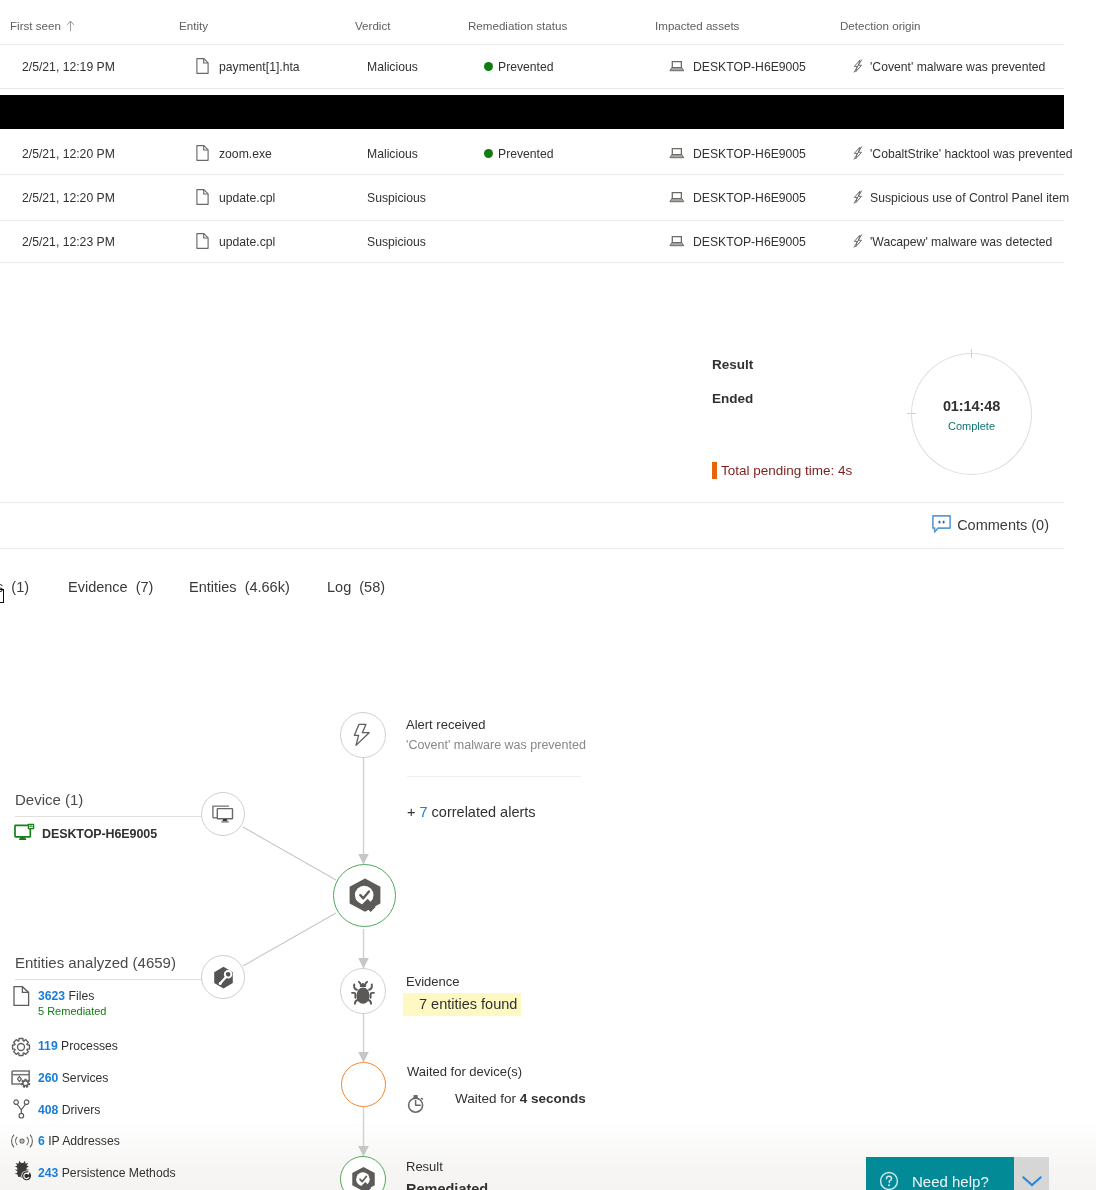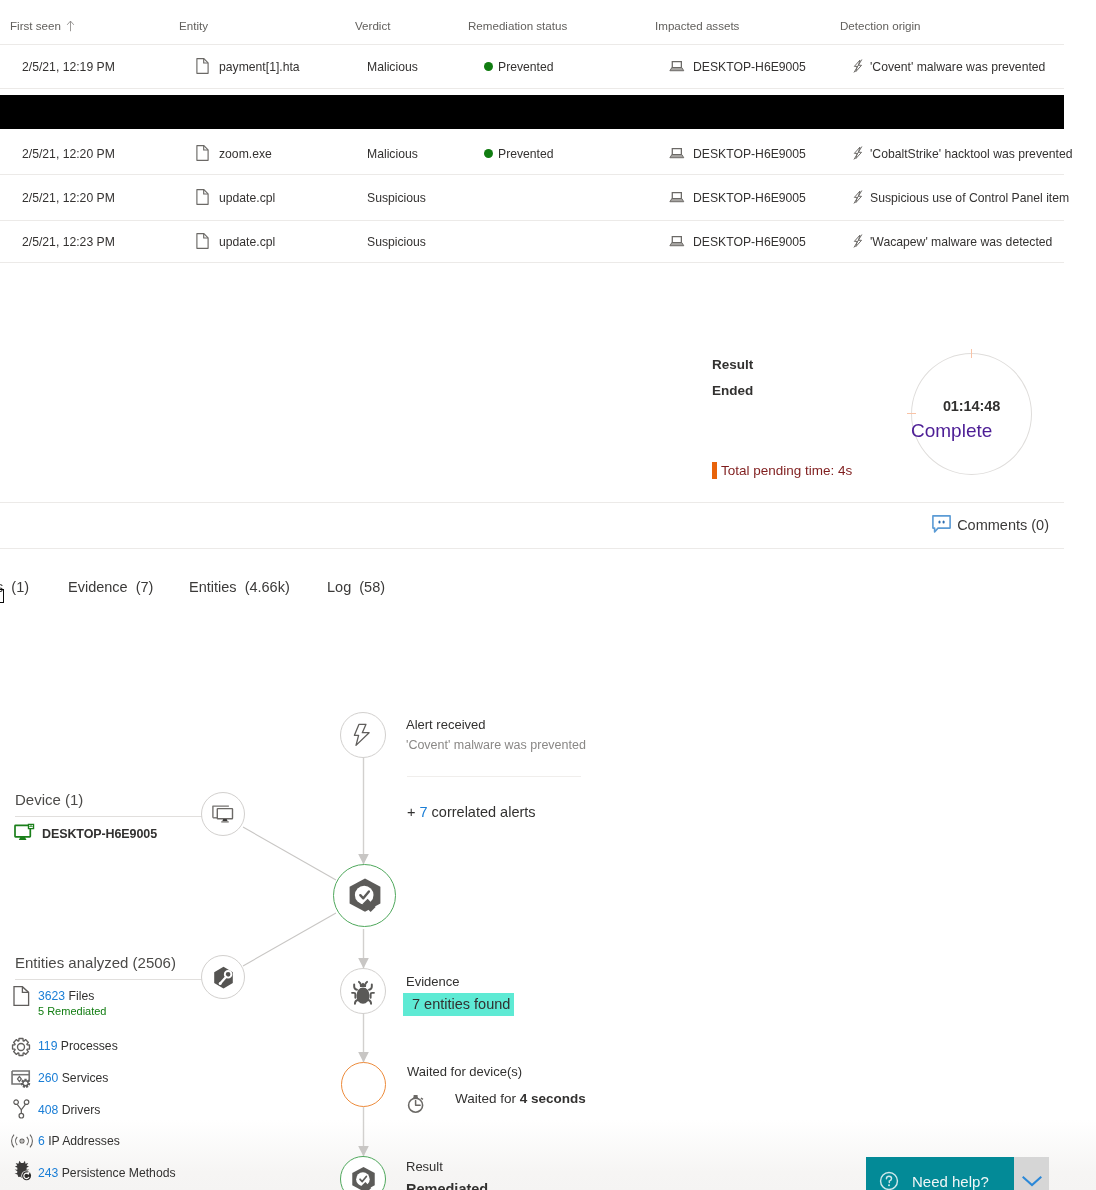--- a/index.html
+++ b/index.html
@@ -31,42 +31,42 @@
 
   
   .summary{position:absolute;left:712px;top:356px;width:352px;}
   .sum-label{font-size:13.5px;font-weight:bold;color:#323130;line-height:18px;}
   .sum-val{font-size:13.5px;color:#4b4a48;line-height:21.5px;}
   .pending{position:absolute;left:712px;top:462px;font-size:13.5px;color:#7f1d1d;line-height:18px;white-space:nowrap;}
   .pending .bar{display:inline-block;width:5px;height:17px;background:#e8630a;vertical-align:-4px;margin-right:4px;}
   .donut{position:absolute;left:911px;top:353px;width:121px;height:122px;}
   .donut .ring{position:absolute;left:0;top:0;width:119px;height:120px;border:1px solid #dfdddb;border-radius:50%;}
   .donut .dtime{position:absolute;left:0;top:45px;width:121px;text-align:center;font-size:14.5px;font-weight:bold;color:#323130;letter-spacing:-0.1px;}
-  .donut .dstat{position:absolute;left:0;top:67px;width:121px;font-size:19px;color:#4c1d95;}
+  .donut .dstat{position:absolute;left:0;top:67px;width:121px;text-align:center;font-size:11px;color:#0f766e;}
   .tick{position:absolute;background:#f9c3a6;}
 
   .hr{position:absolute;left:0;width:1064px;height:1px;background:#eceae8;}
   .comments{position:absolute;right:14px;top:515px;font-size:14.5px;color:#3b3a39;white-space:nowrap;}
 
   
   .tabs{position:absolute;left:0;top:579px;width:1063px;height:40px;}
   .tab{position:absolute;top:0;font-size:14.5px;color:#3b3a39;white-space:nowrap;}
 
   
   .graph{position:absolute;left:0;top:690px;width:1063px;height:500px;}
   .node{position:absolute;border-radius:50%;background:#fff;border:1px solid #d2d0ce;
         box-sizing:border-box;display:flex;align-items:center;justify-content:center;}
   .gtitle{position:absolute;font-size:13px;color:#323130;white-space:nowrap;}
   .gsub{position:absolute;font-size:12.5px;color:#8a8886;white-space:nowrap;}
   .glabel{position:absolute;font-size:14.5px;color:#323130;white-space:nowrap;}
   .ent-row{position:absolute;font-size:12.2px;white-space:nowrap;}
-  .ent-n{color:#1a7ed6;font-weight:normal;}
+  .ent-n{color:#1a7ed6;font-weight:bold;}
   .ent-t{color:#323130;}
   .blue{color:#1a7ed6;}
-  .hl{background:#5eead4;padding:3px 4px 4px 9px;margin-top:32px;}
+  .hl{background:#fef9c3;padding:3px 4px 4px 16px;margin-top:32px;}
 
   
   .bottomfade{position:absolute;left:0;top:1120px;width:1096px;height:70px;
       background:linear-gradient(to bottom, rgba(246,245,244,0) 0%, rgba(246,245,244,1) 75%, rgba(245,244,243,1) 100%);
       pointer-events:none;}
   .needhelp{position:absolute;left:866px;top:1157px;width:148px;height:40px;background:#038a97;
             display:flex;align-items:center;color:#f0f6f7;font-size:15px;padding-top:8px;box-sizing:border-box;}
   .needhelp-chev{position:absolute;left:1014px;top:1157px;width:35px;height:40px;background:#d6d6d6;
             display:flex;align-items:center;justify-content:center;padding-top:8px;box-sizing:border-box;}
 </style>
@@ -176,21 +176,21 @@
             <path d="M9.2 2.1 L3.6 8.4 H6.5 L5.0 13.7 L10.8 7.3 H7.7 Z" fill="none" stroke="#6e6c69" stroke-width="1.0" stroke-linejoin="round"></path>
             <path d="M11.1 1.5 L3.2 14.5" fill="none" stroke="#6e6c69" stroke-width="1.0"></path>
           </svg>
         <div class="cell c-origin" style="top:14px">'Wacapew' malware was detected</div>
       </div>
       <div class="rowline" style="top:262px"></div>
     </div>
 
     <div class="summary">
       <div class="sum-label">Result</div>
-      <div class="sum-label" style="margin-top:8px">Ended</div>
+      <div class="sum-label" style="margin-top:16px">Ended</div>
     </div>
     <div class="pending"><span class="bar"></span><span>Total pending time: 4s</span></div>
 
     <div class="donut">
       <div class="ring"></div>
       <div class="tick" style="left:60px;top:-4px;width:1px;height:9px;"></div>
       <div class="tick" style="left:-4px;top:60px;width:9px;height:1px;"></div>
       <div class="dtime">01:14:48</div>
       <div class="dstat">Complete</div>
     </div>
@@ -269,21 +269,21 @@
       <div class="glabel" style="left:42px;top:137px;font-size:12.5px;font-weight:600;letter-spacing:-0.1px">DESKTOP-H6E9005</div>
 
       <div class="node" style="left:201px;top:265px;width:44px;height:44px">
         <svg width="25" height="25" viewBox="0 0 25 25">
           <path d="M12.5 1.8 L21.8 7.2 V18.0 L12.5 23.4 L3.2 18.0 V7.2 Z" fill="#555452"></path>
           <path d="M9.4 18.2 L15.2 11.8" fill="none" stroke="#fff" stroke-width="2.3" stroke-linecap="round"></path>
           <circle cx="17.1" cy="9.3" r="3.3" fill="none" stroke="#fff" stroke-width="1.9"></circle>
           <circle cx="9.2" cy="18.4" r="1.5" fill="#fff"></circle>
         </svg>
       </div>
-      <div class="gtitle" style="left:15px;top:264px;font-size:15px;color:#4b4a48">Entities analyzed (2506)</div>
+      <div class="gtitle" style="left:15px;top:264px;font-size:15px;color:#4b4a48">Entities analyzed (4659)</div>
 
       <svg style="position:absolute;left:13px;top:296px" width="17" height="20" viewBox="0 0 17 20">
           <path d="M1 .7h8.4L15.6 6.4V19.3H1z" fill="none" stroke="#605e5c" stroke-width="1.3"></path>
           <path d="M9.4 .9V6.4H15.4" fill="none" stroke="#605e5c" stroke-width="1.3"></path>
         </svg>
       <div class="ent-row" style="left:38px;top:299px"><span class="ent-n">3623</span> <span class="ent-t">Files</span></div>
       <div class="ent-row" style="left:38px;top:315px;color:#107c10;font-weight:normal;font-size:11px">5 Remediated</div>
 
       <svg style="position:absolute;left:11px;top:347px" width="20" height="20" viewBox="0 0 20 20">
           <path d="M 7.85 3.87 L 8.01 1.53 L 11.99 1.53 L 12.15 3.87 L 12.82 4.14 L 14.58 2.60 L 17.40 5.42 L 15.86 7.18 L 16.13 7.85 L 18.47 8.01 L 18.47 11.99 L 16.13 12.15 L 15.86 12.82 L 17.40 14.58 L 14.58 17.40 L 12.82 15.86 L 12.15 16.13 L 11.99 18.47 L 8.01 18.47 L 7.85 16.13 L 7.18 15.86 L 5.42 17.40 L 2.60 14.58 L 4.14 12.82 L 3.87 12.15 L 1.53 11.99 L 1.53 8.01 L 3.87 7.85 L 4.14 7.18 L 2.60 5.42 L 5.42 2.60 L 7.18 4.14 Z" fill="none" stroke="#605e5c" stroke-width="1.35" stroke-linejoin="round"></path>

